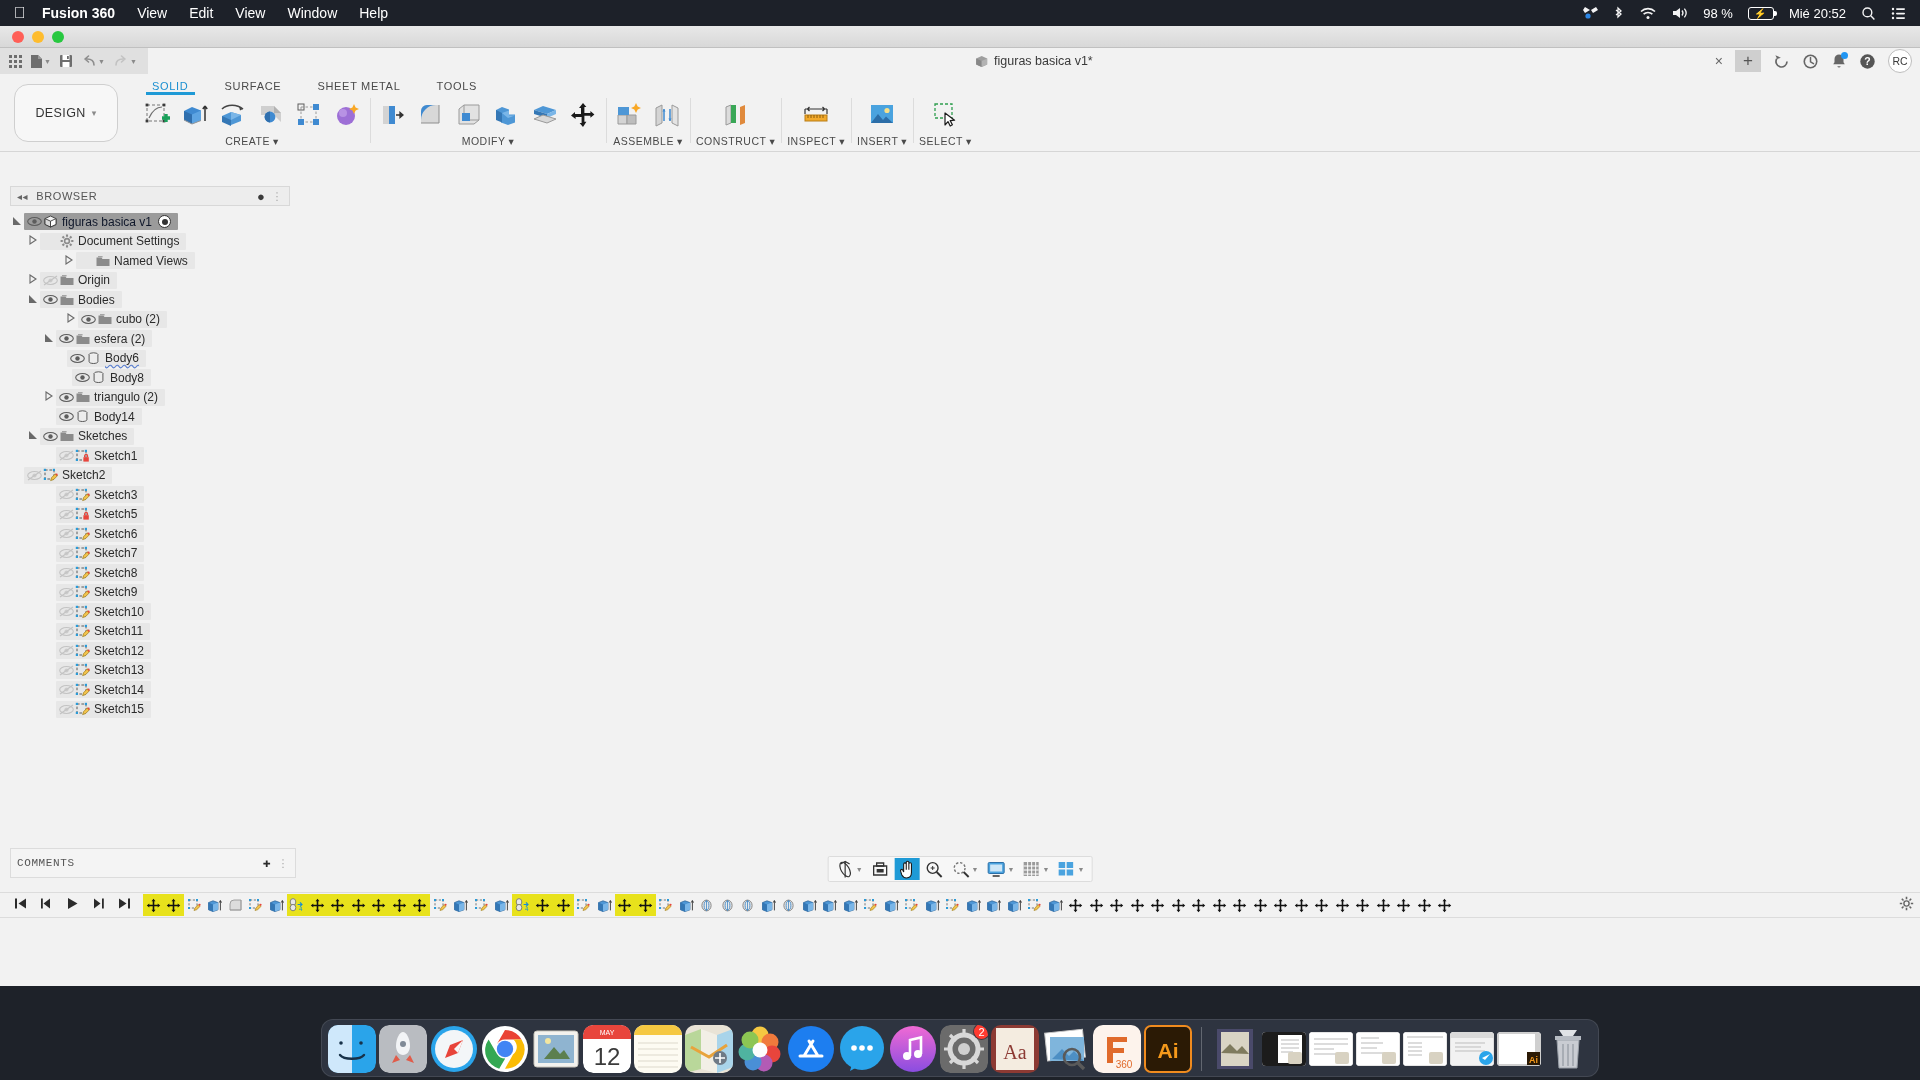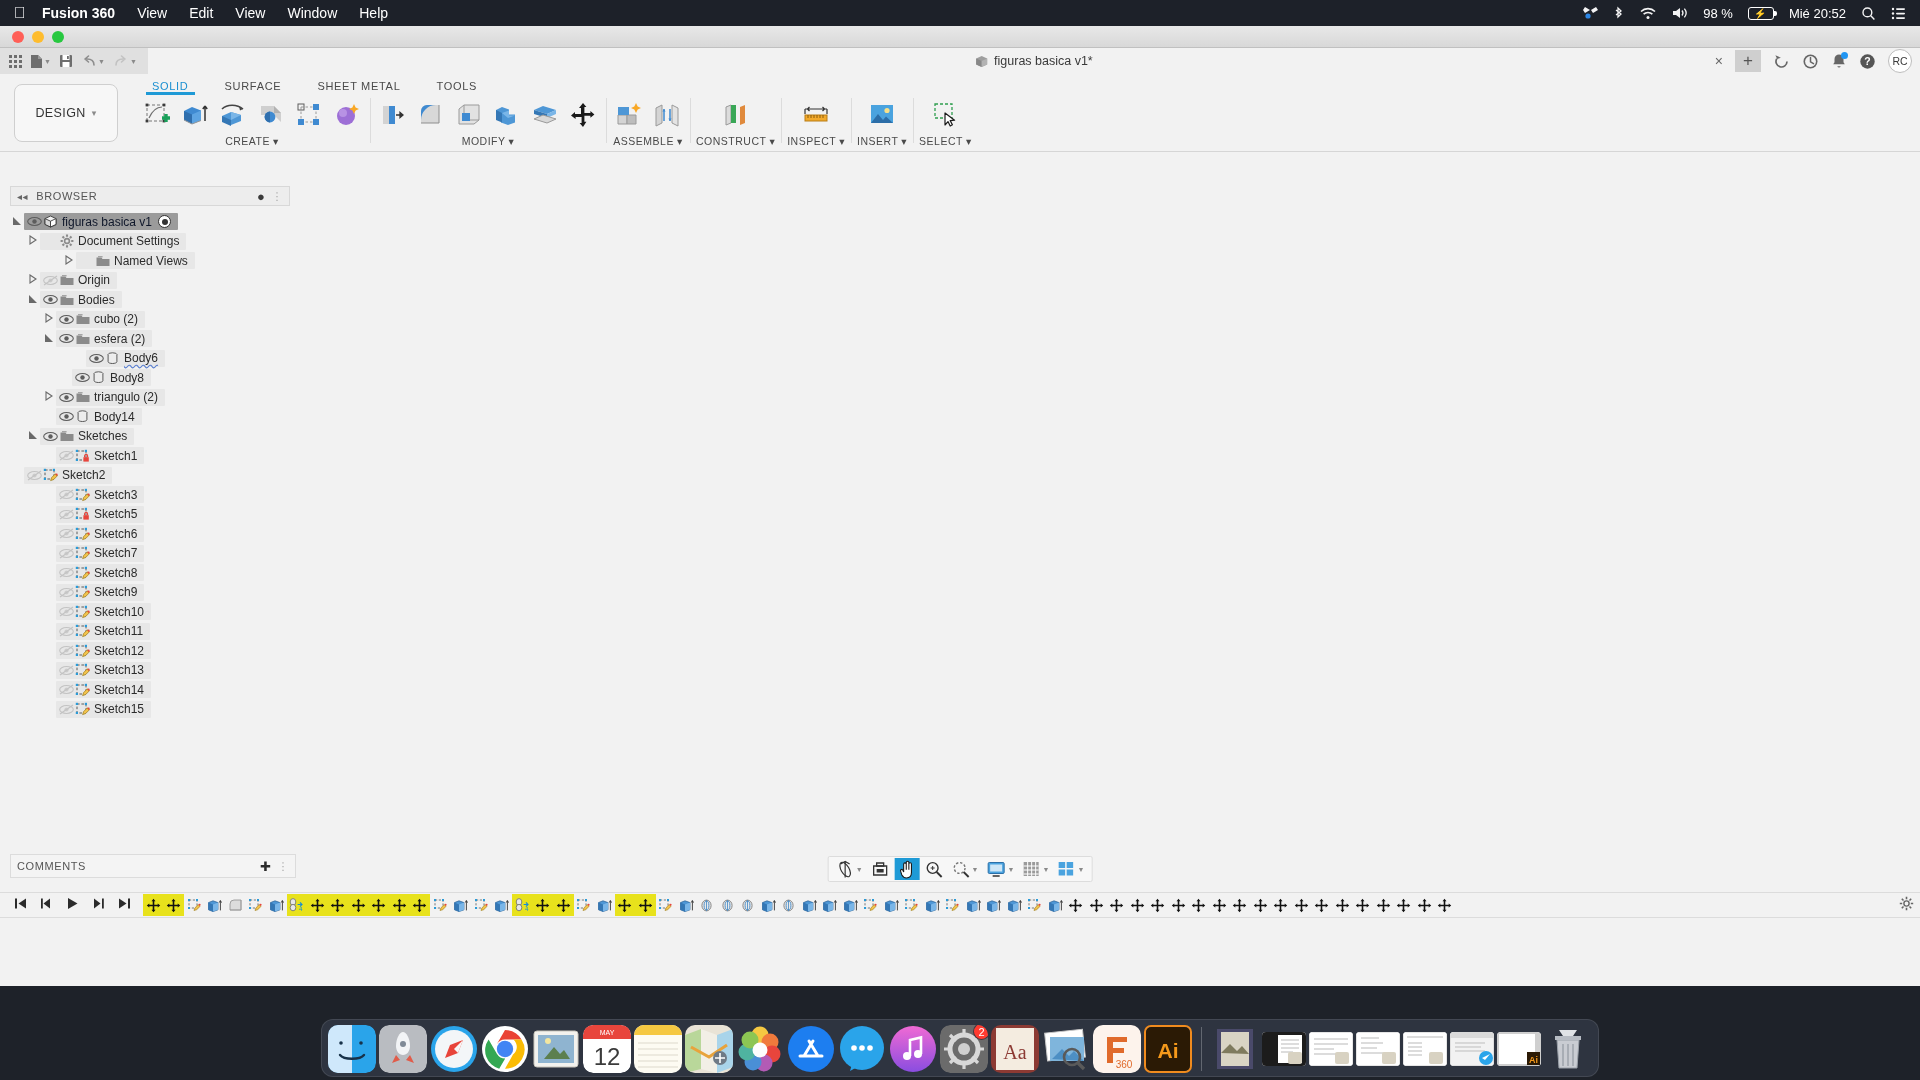--- a/index.html
+++ b/index.html
@@ -59,21 +59,21 @@
   #tabright { position: absolute; right: 8px; display: flex; align-items: center; gap: 12px; }
   #tabright .ti { font-size: 14px; color: #666; line-height:1; display:flex; align-items:center; justify-content:center;}
   .plusbtn { background: #cfcfcf; width: 26px; height: 22px; display: flex; align-items: center; justify-content: center; font-size: 17px; color: #555; }
   .avatar { width: 24px; height: 24px; border-radius: 50%; background: #fff; border: 1px solid #bdbdbd;
             display: flex; align-items: center; justify-content: center; font-size: 10.5px; color: #3a3a3a; }
   .notifdot { width: 7px; height: 7px; border-radius: 50%; background: #2196f3; position: absolute; right: -1px; top: -1px; }
   
   #ribbon { height: 78px; background: #f2f2f2; display: flex; position: relative; border-bottom: 1px solid #d6d6d6;}
   #designbox {
     width: 104px; height: 58px; margin: 10px 0 0 14px;
-    border: 1px solid #cfcfcf; background: #f7f7f7; border-radius: 8px;
+    border: 1px solid #cfcfcf; background: #f7f7f7; border-radius: 14px;
     display: flex; align-items: center; justify-content: center;
     font-size: 12.5px; color: #333; letter-spacing: .4px;
   }
   #tabsAndTools { flex: 1; display: flex; flex-direction: column; padding-left: 16px; }
   #wstabs { display: flex; gap: 0; height: 20px; align-items: flex-end; }
   .wstab { font-size: 11px; color: #4a4a4a; letter-spacing: .7px; padding: 0 18px 2px 18px; position: relative; }
   .wstab.active { color: #1a8fd1; }
   .wstab.active:after { content:""; position:absolute; left:12px; right:12px; bottom:-1px; height:3px; background:#1f9ad6; }
   #toolrow { display: flex; align-items: flex-start; height: 58px; padding-top: 2px; }
   .tgroup { display: flex; flex-direction: column; align-items: center; padding: 0 6px; position: relative; }
@@ -108,23 +108,23 @@
   .radio { width: 13px; height: 13px; border-radius: 50%; border: 1.6px solid #333; background:#fff;
            display: flex; align-items: center; justify-content: center; margin-left: 6px;}
   .radio i { width: 6px; height: 6px; border-radius: 50%; background: #333; display:block;}
   
   #canvas {
     position: absolute; left: 0; top: 152px; right: 0; bottom: 94px;
     background: #fbfbfb; overflow: hidden; z-index: -1;
   }
   
   #commentsbar {
-    position: absolute; left: 10px; bottom: 108px; width: 286px; height: 24px;
+    position: absolute; left: 10px; bottom: 108px; width: 286px; height: 30px;
     background: #f4f4f4; border: 1px solid #dcdcdc; display: flex; align-items: center;
-    padding: 0 6px; font-size: 11px; color: #555; letter-spacing: .6px;
+    padding: 0 6px; font-size: 11px; color: #555; letter-spacing: .6px; font-family: Liberation Mono, monospace;
   }
   #commentsbar .plus { margin-left: auto; font-size: 13px; color: #2b2b2b;}
   #commentsbar .gripper { margin-left: 6px; color: #aaa; font-size: 11px;}
   #navbar {
     position: absolute; left: 50%; transform: translateX(-50%); bottom: 104px;
     height: 26px; background: #f7f7f7; border: 1px solid #dcdcdc; border-radius: 2px;
     display: flex; align-items: center; padding: 0 4px; gap: 2px;
   }
   .nbtn { height: 22px; display: flex; align-items: center; padding: 0 3px; gap: 1px; }
   .nbtn.active { background: #1e9ad6; }
@@ -785,21 +785,21 @@
             </span>
             <span class="ficon">
               <svg width="14" height="12" viewBox="0 0 14 12">
                 <path d="M.5 2.5h5l1 1.6h7V11H.5z" fill="#8b8b8b"></path>
                 <path d="M2 1h4.6v1.4H2z" fill="#a5a5a5"></path>
               </svg>
             </span>
             <span class="nlabel">Bodies</span>
           </span>
         </div>
-        <div class="node" style="padding-left: 42px;">
+        <div class="node" style="padding-left: 64px;">
           <span class="arrow"><svg width="10" height="10" viewBox="0 0 10 10">
               <path d="M2 1l6 4-6 4z" fill="none" stroke="#6a6a6a" stroke-width="1.1"></path>
             </svg></span>
           <span class="rowbg">
             <span class="eye">
               <svg width="15" height="11" viewBox="0 0 15 11">
                 <ellipse cx="7.5" cy="5.5" rx="6.8" ry="4" fill="none" stroke="#5d5d5d" stroke-width="1.1"></ellipse>
                 <circle cx="7.5" cy="5.5" r="2.2" fill="#5d5d5d"></circle>
               </svg>
             </span>
@@ -825,21 +825,21 @@
             </span>
             <span class="ficon">
               <svg width="14" height="12" viewBox="0 0 14 12">
                 <path d="M.5 2.5h5l1 1.6h7V11H.5z" fill="#8b8b8b"></path>
                 <path d="M2 1h4.6v1.4H2z" fill="#a5a5a5"></path>
               </svg>
             </span>
             <span class="nlabel">esfera (2)</span>
           </span>
         </div>
-        <div class="node" style="padding-left: 72px;">
+        <div class="node" style="padding-left: 53px;">
           <span class="arrow"></span>
           <span class="rowbg">
             <span class="eye">
               <svg width="15" height="11" viewBox="0 0 15 11">
                 <ellipse cx="7.5" cy="5.5" rx="6.8" ry="4" fill="none" stroke="#5d5d5d" stroke-width="1.1"></ellipse>
                 <circle cx="7.5" cy="5.5" r="2.2" fill="#5d5d5d"></circle>
               </svg>
             </span>
             <span class="ficon">
               <svg width="13" height="13" viewBox="0 0 13 13">

